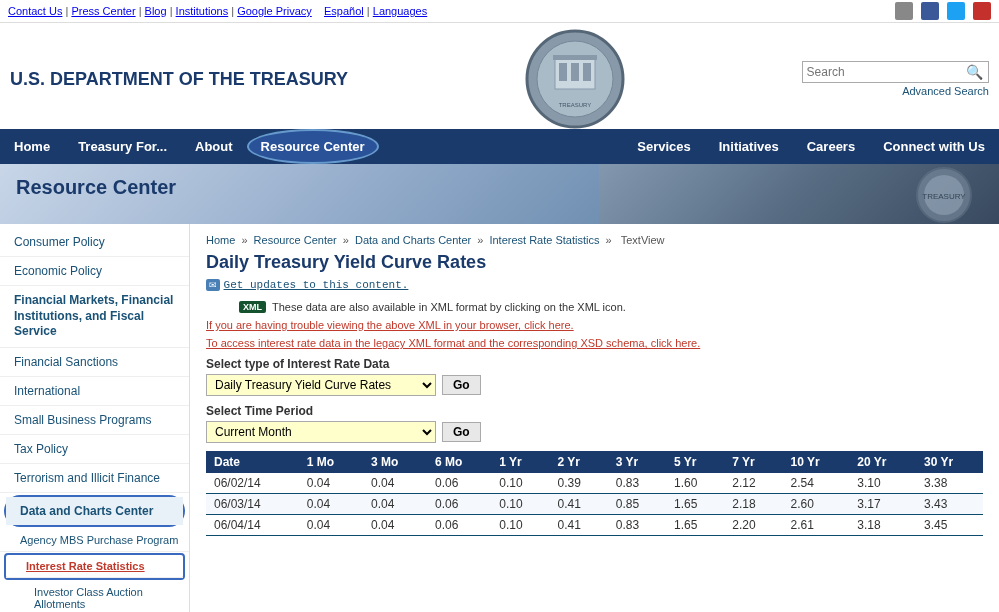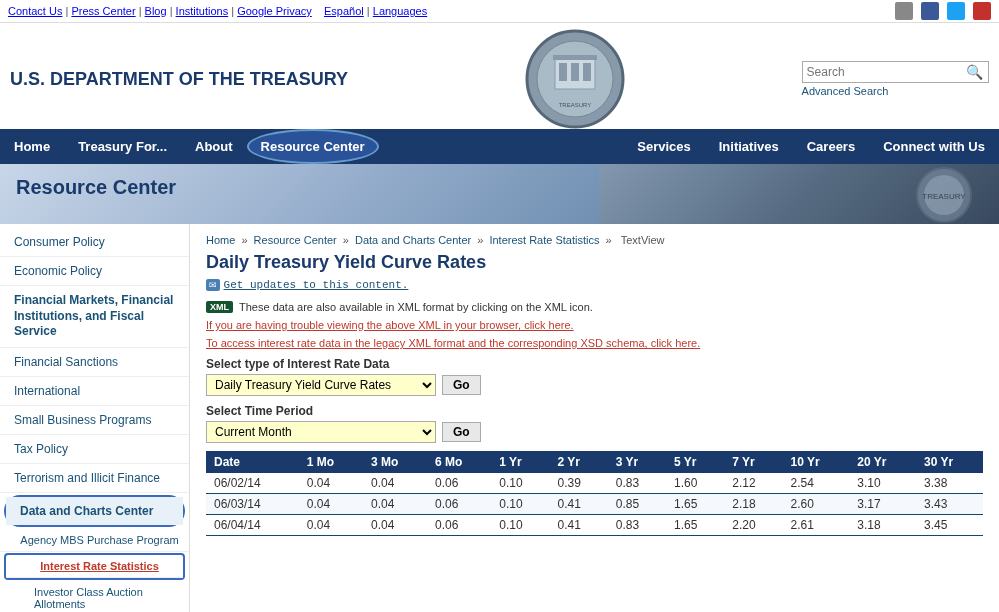--- a/index.html
+++ b/index.html
@@ -5,55 +5,55 @@
     * { margin: 0; padding: 0; box-sizing: border-box; }
     body { font-family: Arial, sans-serif; font-size: 12px; background: #fff; width: 999px; overflow-x: hidden; }
 
     
     .top-bar { background: #fff; padding: 2px 8px; font-size: 11px; color: #555; display: flex; justify-content: space-between; align-items: center; border-bottom: 1px solid #ddd; }
     .top-bar-right { display: flex; align-items: center; gap: 8px; }
     .social-icon { width: 18px; height: 18px; background: #666; display: inline-block; border-radius: 2px; }
 
     
     .header { display: flex; align-items: center; justify-content: space-between; padding: 6px 10px 0 10px; background: #fff; }
-    .search-area { display: flex; flex-direction: column; align-items: flex-start; }
+    .search-area { display: flex; flex-direction: column; align-items: flex-end; }
     .search-box { display: flex; align-items: center; border: 1px solid #aaa; padding: 2px 4px; }
     .search-box input { border: none; outline: none; font-size: 12px; width: 160px; }
     .search-box button { background: #fff; border: none; cursor: pointer; font-size: 14px; }
     .advanced-search { font-size: 11px; color: #1a5276; text-decoration: none; margin-top: 2px; }
 
     
     .nav { background: #1a3a6b; display: flex; align-items: stretch; }
     .nav-item { color: #fff; padding: 10px 14px; font-size: 13px; font-weight: bold; cursor: pointer; white-space: nowrap; display: flex; align-items: center; }
     .nav-item.active { background: #2980b9; border-bottom: 3px solid #f39c12; }
 
     
     .hero { position: relative; height: 60px; background: linear-gradient(135deg, #c8d6e8 0%, #8fa8c8 40%, #6688aa 70%, #445577 100%); overflow: hidden; }
     .hero-overlay { position: absolute; right: 0; top: 0; width: 400px; height: 60px; background: linear-gradient(135deg, #8899aa 0%, #556677 50%, #334455 100%); opacity: 0.7; }
 
     
     .content-wrap { display: flex; }
     .sidebar { width: 190px; min-width: 190px; border-right: 1px solid #ddd; padding-top: 4px; }
     .sidebar-item { padding: 7px 10px 7px 14px; border-bottom: 1px solid #eee; color: #1a5276; font-size: 12px; cursor: pointer; }
     .sidebar-item.active { background: #e8f0f8; font-weight: bold; }
-    .sidebar-sub { padding: 5px 10px 5px 20px; color: #1a5276; font-size: 11px; cursor: pointer; border-bottom: 1px solid #eee; text-align: center; }
+    .sidebar-sub { padding: 5px 10px 5px 20px; color: #1a5276; font-size: 11px; cursor: pointer; border-bottom: 1px solid #eee; }
     .sidebar-sub.active { font-weight: bold; color: #c0392b; text-decoration: underline; }
     .sidebar-sub-sub { padding: 5px 10px 5px 34px; color: #1a5276; font-size: 11px; cursor: pointer; border-bottom: 1px solid #eee; }
 
     
     .main { flex: 1; padding: 10px 16px; }
     .breadcrumb { font-size: 11px; color: #555; margin-bottom: 6px; }
     .breadcrumb a { color: #1a5276; text-decoration: none; }
     .breadcrumb span { margin: 0 3px; }
 
     .updates-link { font-size: 11px; color: #1a5276; display: flex; align-items: center; gap: 4px; margin-bottom: 10px; }
     .envelope-icon { background: #4a7fb5; color: #fff; font-size: 9px; padding: 1px 3px; border-radius: 2px; }
 
     .data-note { display: flex; align-items: center; gap: 6px; margin-bottom: 4px; font-size: 11px; color: #333; }
-    .xml-badge { background: #14532d; color: #fff; font-size: 9px; font-weight: bold; padding: 1px 4px; border-radius: 2px; }
+    .xml-badge { background: #14532d; color: #fff; font-size: 9px; font-weight: bold; padding: 1px 4px; border-radius: 2px; margin-left: 33px; }
     .xsd-badge { background: #2255aa; color: #fff; font-size: 9px; font-weight: bold; padding: 1px 4px; border-radius: 2px; }
     .xsd-icon { font-size: 16px; }
 
     .trouble-link { font-size: 11px; color: #c0392b; margin: 6px 0; }
     .legacy-link { font-size: 11px; color: #c0392b; margin: 2px 0 8px; }
 
     .form-section { margin-bottom: 8px; }
     .form-label { font-size: 12px; font-weight: bold; color: #333; margin-bottom: 3px; }
     .form-row { display: flex; align-items: center; gap: 6px; margin-bottom: 6px; }
     .form-select { font-size: 12px; padding: 2px 4px; border: 1px solid #aaa; background: #ffffcc; width: 230px; }

